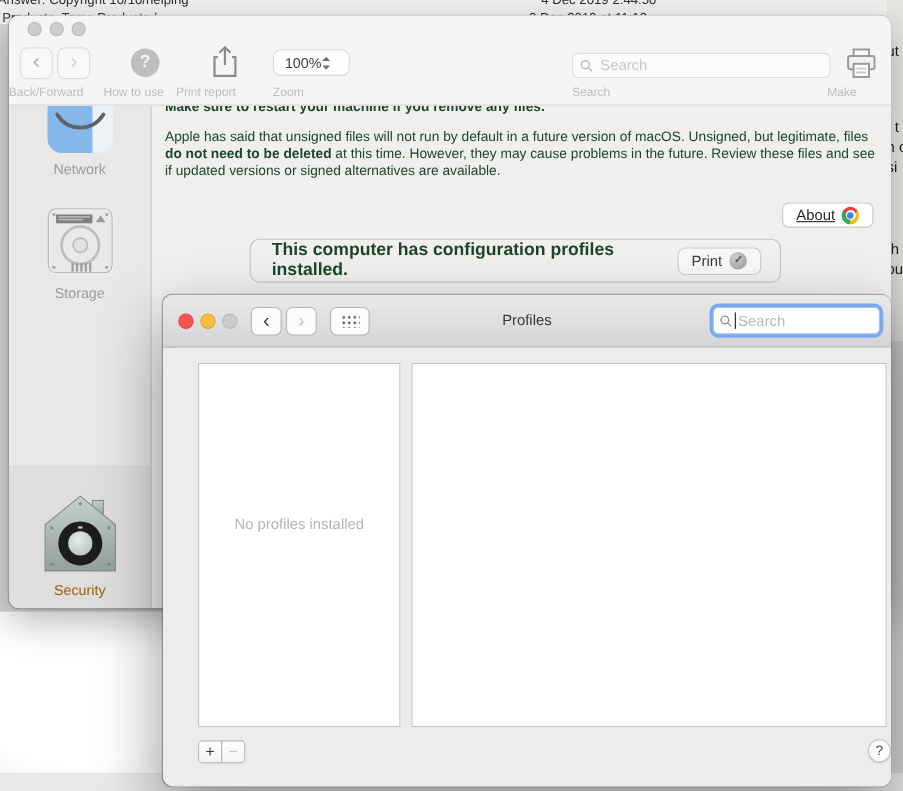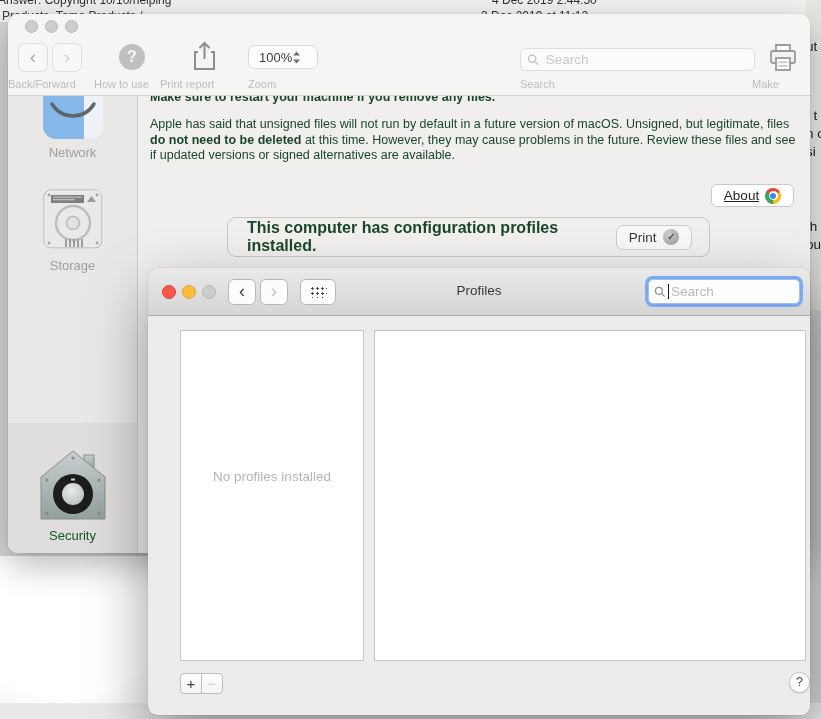--- a/index.html
+++ b/index.html
@@ -260,21 +260,21 @@
             <polygon points="35,3 67,29 67,71 3,71 3,29" fill="url(#mt)" stroke="#84908e"></polygon>
             <circle cx="35" cy="46" r="20" fill="#1d1d1d"></circle>
             <circle cx="35" cy="46" r="11" fill="url(#dl)"></circle>
             <rect x="33" y="30.5" width="4" height="2" fill="#c8d0cf"></rect>
             <circle cx="35" cy="10" r="1.5" fill="#7f8b89"></circle>
               <circle cx="9" cy="32" r="1.5" fill="#7f8b89"></circle>
             <circle cx="61" cy="32" r="1.5" fill="#7f8b89"></circle>
               <circle cx="9" cy="65" r="1.5" fill="#7f8b89"></circle>
             <circle cx="61" cy="65" r="1.5" fill="#7f8b89"></circle>
           </svg>
-          <div class="sb-label" style="color:#14532d">Security</div>
+          <div class="sb-label" style="color:#a16207">Security</div>
         </div>
       </div>
 
       <div class="rw-content">
         <div class="abs clipped-line green">Make sure to restart your machine if you remove any files.</div>
         <div class="abs para green"><span>Apple has said that unsigned files will not run by default in a future version of macOS. Unsigned, but legitimate, files </span><b>do not need to be deleted</b><span> at this time. However, they may cause problems in the future. Review these files and see if updated versions or signed alternatives are available.</span></div>
 
 
         <div class="abs about-btn">
           <span>About</span>

